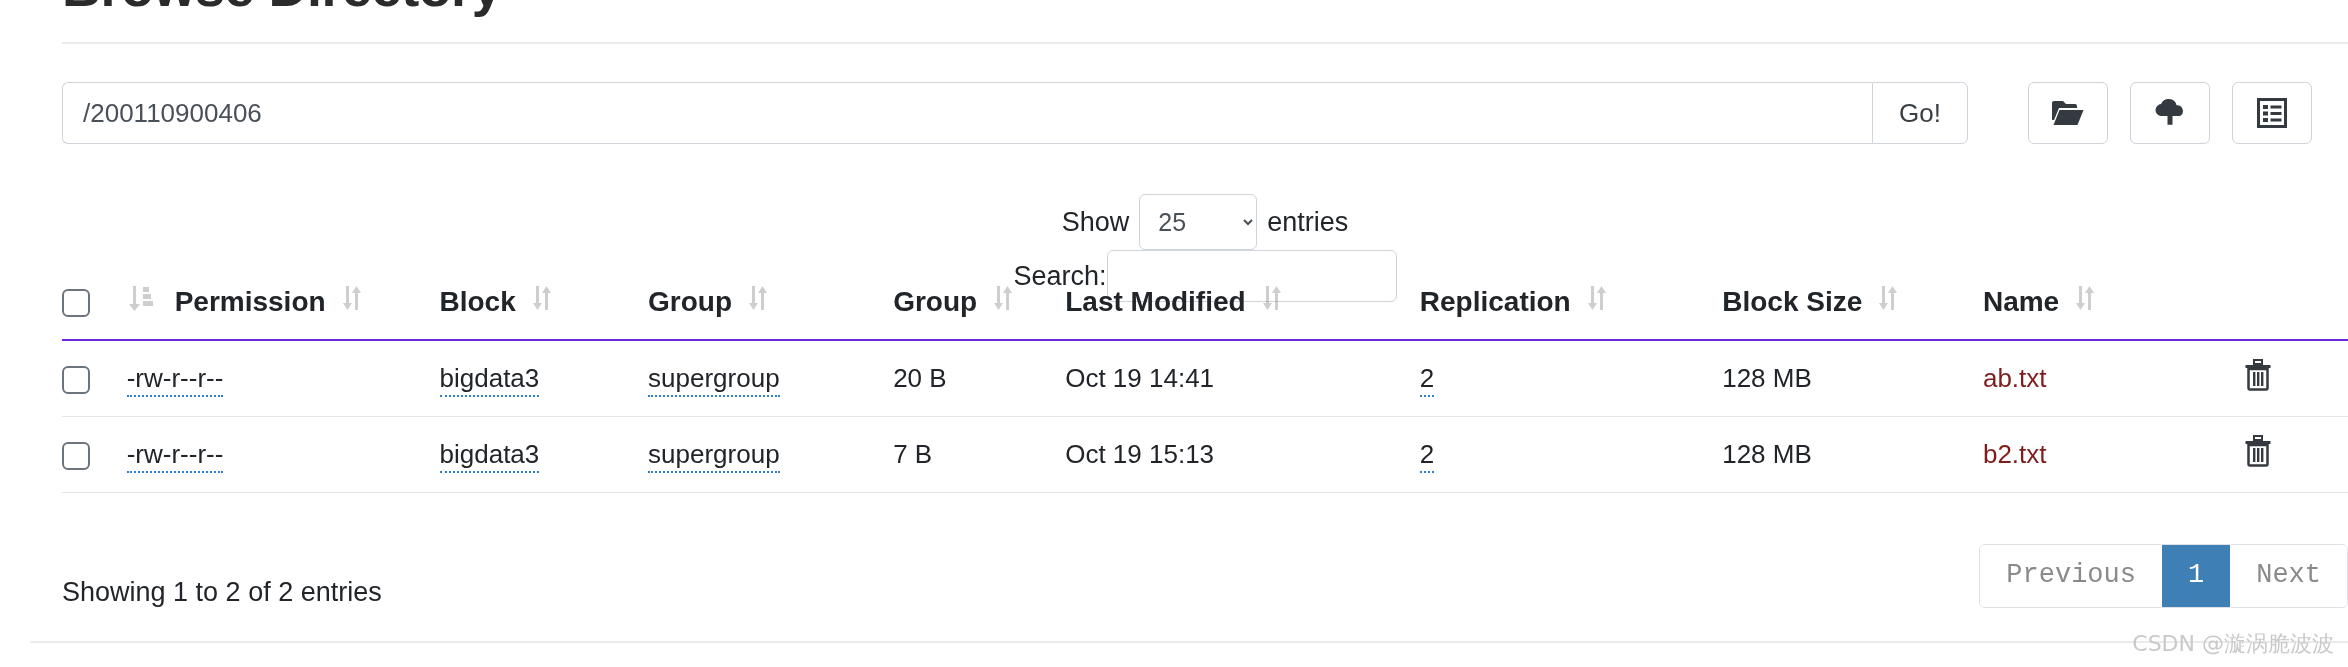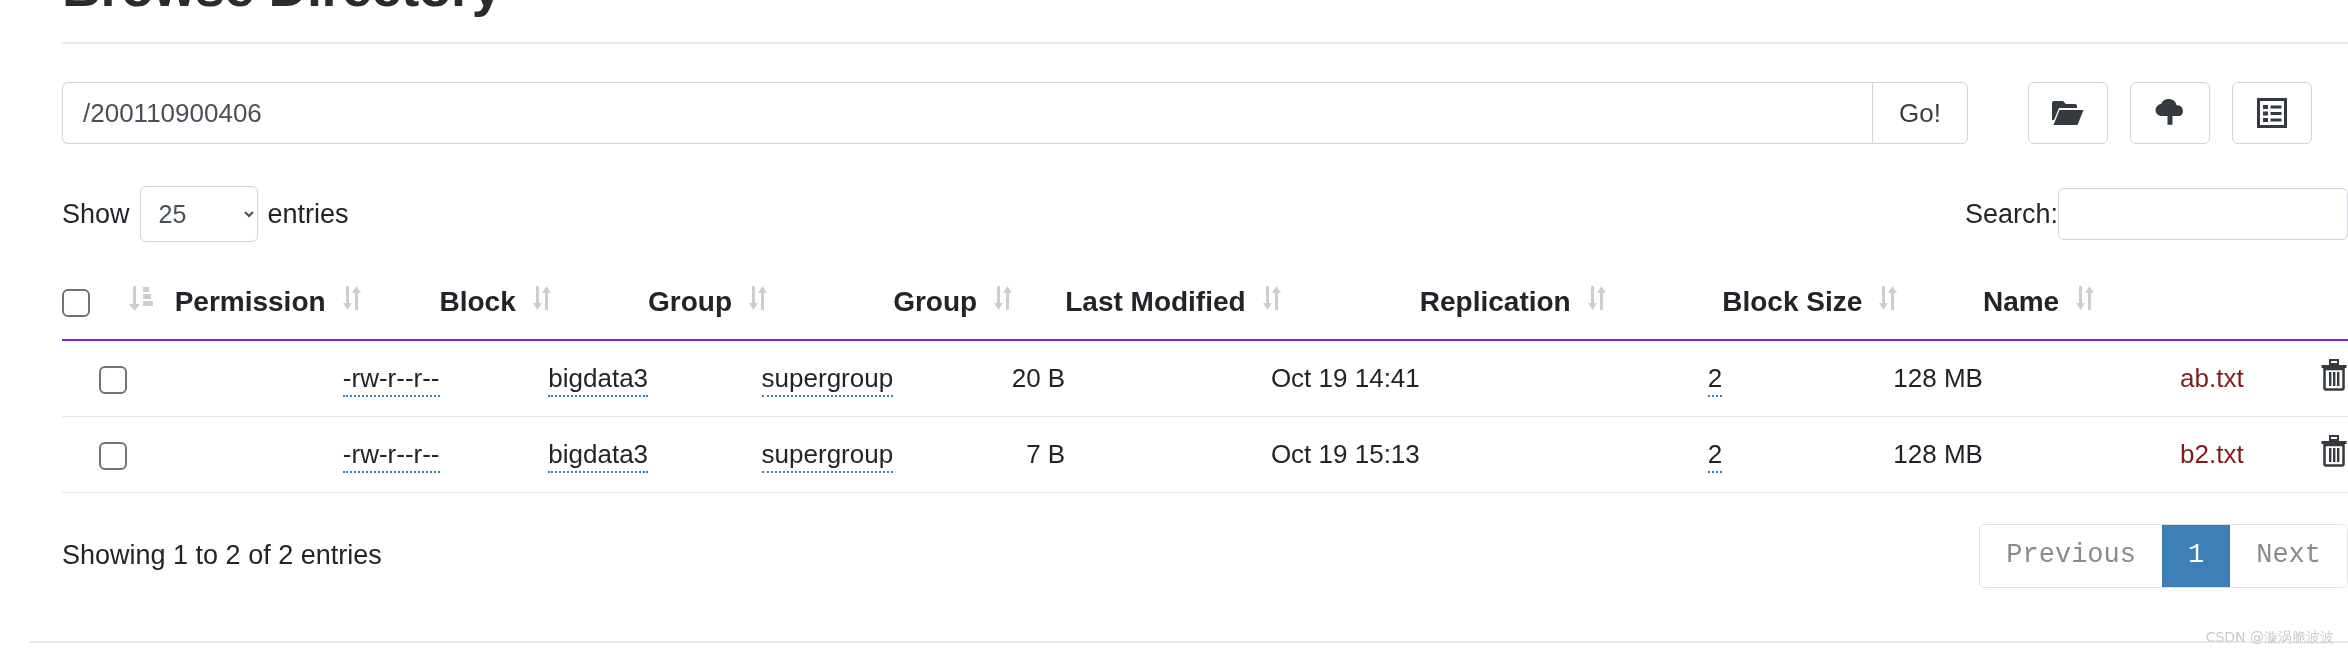--- a/index.html
+++ b/index.html
@@ -112,25 +112,26 @@
     justify-content: center;
     cursor: pointer;
     padding: 0;
   }
   .icon-btn svg { display: block; }
 
   
   .datatable-top {
     position: absolute;
     left: 62px;
-    top: 186px;
+    top: 194px;
     width: 2286px;
     display: flex;
     align-items: center;
     justify-content: space-between;
+    flex-direction: column;
   }
   .length-ctl {
     display: flex;
     align-items: center;
     font-size: 27px;
     color: #212529;
     gap: 10px;
   }
   .length-select {
     height: 56px;
@@ -187,21 +188,20 @@
     vertical-align: middle;
     white-space: nowrap;
   }
   table.files td {
     font-size: 26px;
     color: #212529;
     padding: 18px 0 18px 0;
     border-bottom: 1px solid #e6e6e6;
     vertical-align: middle;
     white-space: nowrap;
-    text-align: right;
   }
   table.files tr:last-child td { border-bottom: 1px solid #e6e6e6; }
 
   .th-inner { display: flex; align-items: center; }
   .sort-arrows {
     margin-left: 16px;
     flex: 0 0 auto;
     opacity: 0.42;
   }
 
@@ -247,24 +247,24 @@
   .c-mod   { width: 340px; }
   .c-repl  { width: 290px; }
   .c-block { width: 250px; }
   .c-name  { width: 250px; }
   .c-trash { width: 100px; }
 
   
   .datatable-bottom {
     position: absolute;
     left: 62px;
-    top: 524px;
+    top: 544px;
     width: 2286px;
     display: flex;
-    align-items: center;
+    align-items: flex-end;
     justify-content: space-between;
   }
   .info-text {
     font-size: 27px;
     color: #212529;
   }
   .pagination {
     display: flex;
     border: 1px solid #dee2e6;
     border-radius: 6px;
@@ -284,21 +284,21 @@
   .page-btn.active {
     background: #3e7fb5;
     color: #ffffff;
   }
 
   
   .watermark {
     position: absolute;
     right: 14px;
     top: 629px;
-    font-size: 14px;
+    font-size: 22px;
     color: #c9c9c9;
     font-family: "DejaVu Sans", sans-serif;
     white-space: nowrap;
   }
 </style>
 </head>
 <body>
 
 <div class="page">
 

